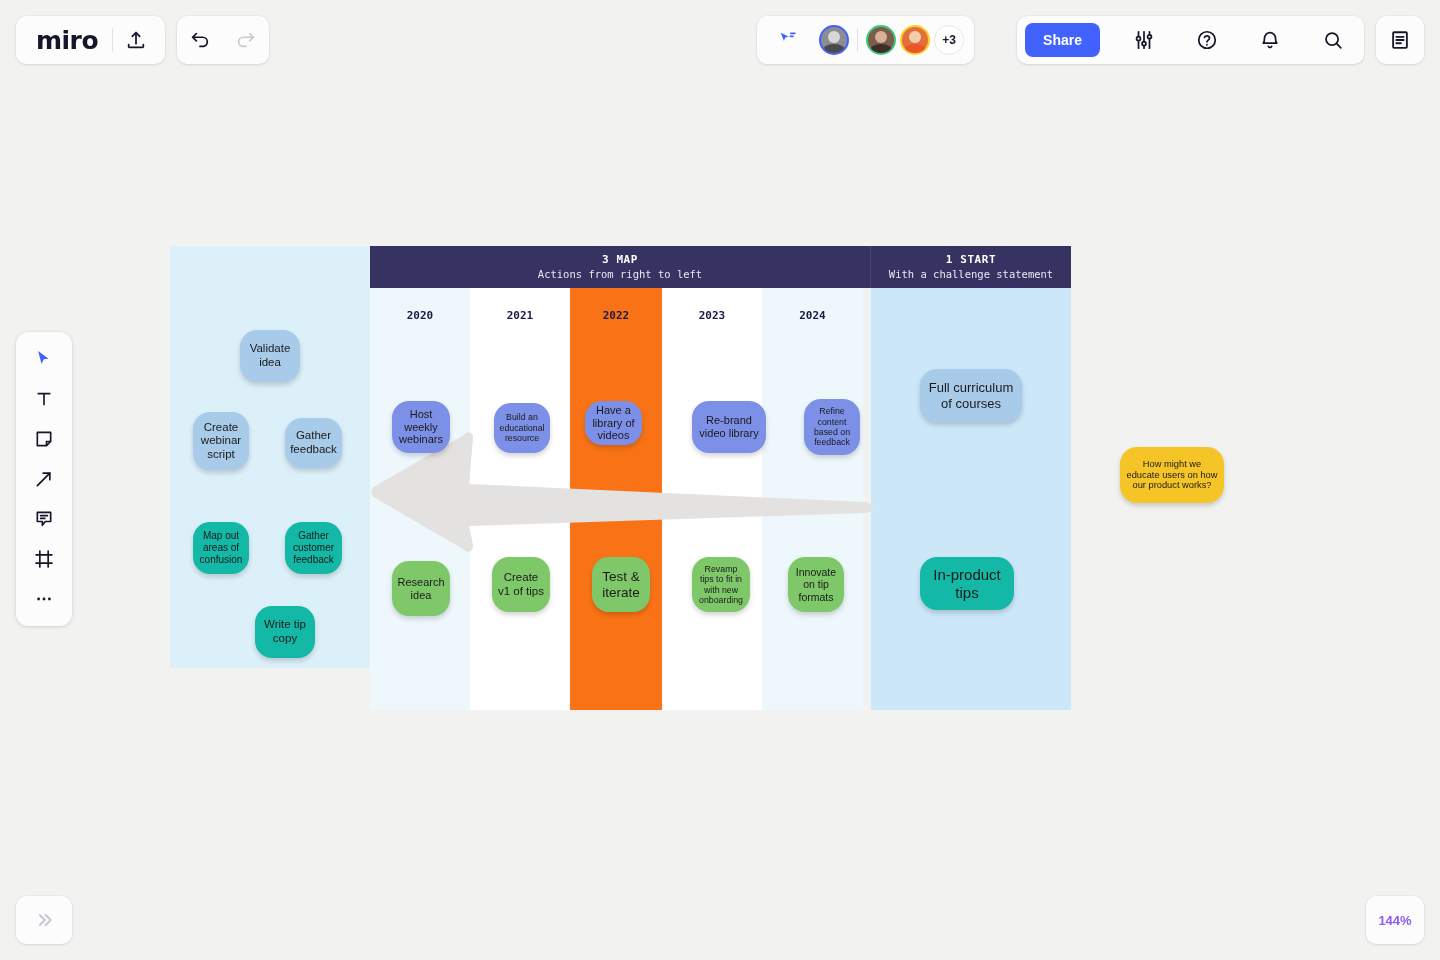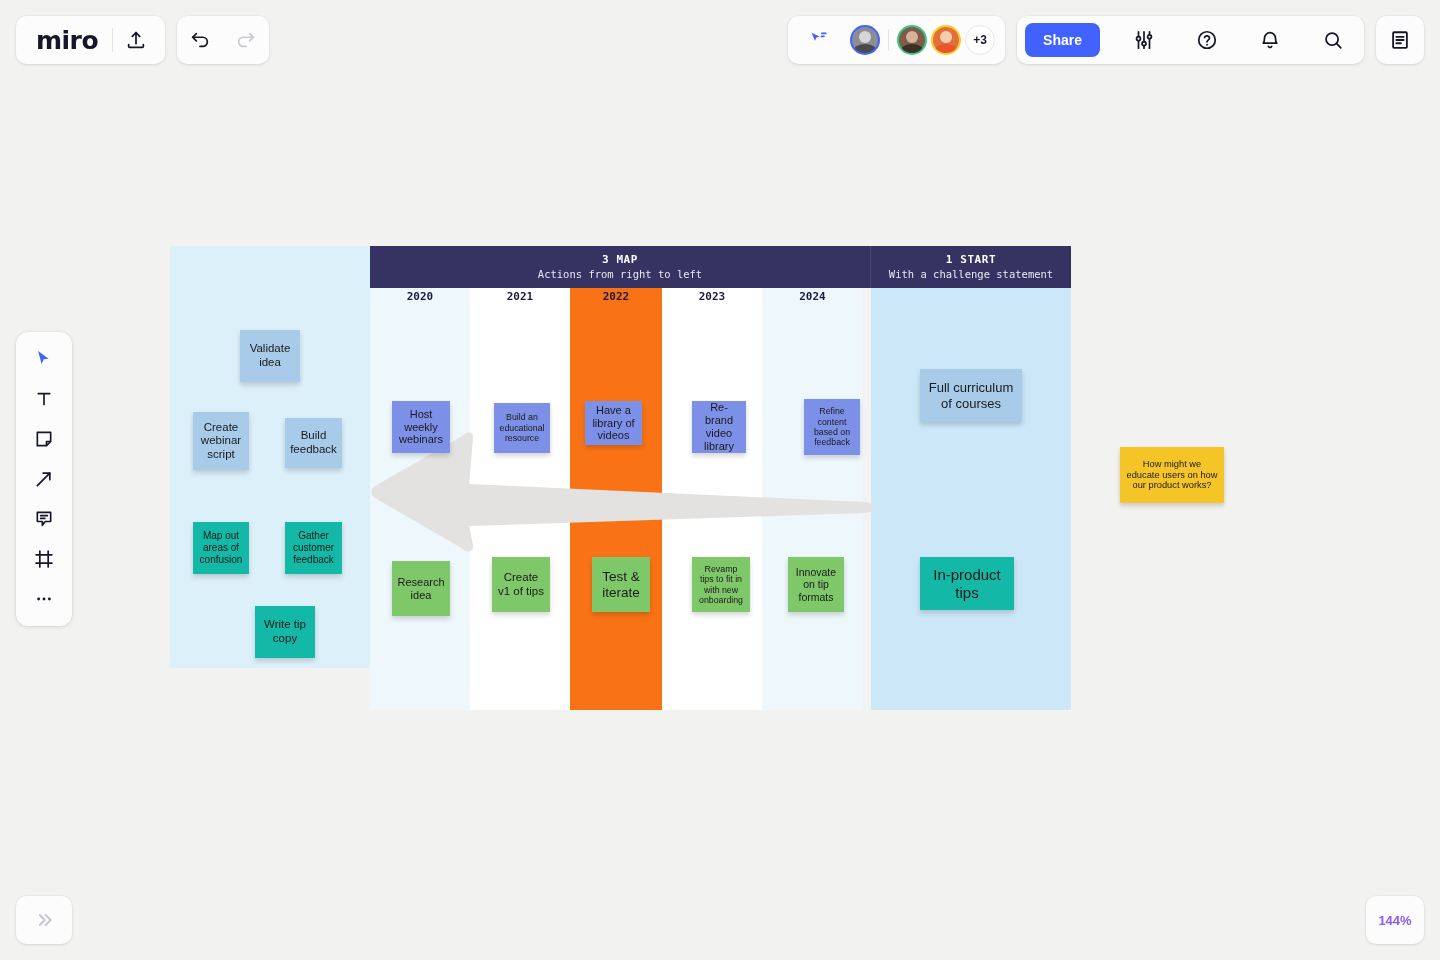--- a/index.html
+++ b/index.html
@@ -70,21 +70,21 @@
   .avatar.yellow .av-body { background:#e8572b; }
   .avatar.gray  .av-head { background:#d7d7d7; }
   .avatar.gray  .av-body { background:#4a4a4a; }
   .avatar-sep { width:1px; height:22px; background:#e2e2e6; margin:0 4px; }
   .avatar-more {
     width: 30px; height: 30px; border-radius: 50%;
     border: 1.5px solid #e6e6ea; background:#fff;
     display:flex; align-items:center; justify-content:center;
     font-size: 12px; font-weight: 700; color:#16162b;
   }
-  .actions-pill { padding: 0 8px 0 8px; gap: 17px; }
+  .actions-pill { padding: 0 8px 0 8px; gap: 17px; margin-left: 31px; }
   .share-btn {
     background: #4262ff; color:#fff;
     font-size: 14px; font-weight: 700;
     border: none; border-radius: 8px;
     padding: 9px 18px; cursor: pointer;
     margin-right: 4px;
   }
   .notes-pill { width: 48px; justify-content:center; }
 
   
@@ -136,39 +136,40 @@
     align-items: center; justify-content: center;
     border-right: 1px solid #4a4677;
     font-family: "DejaVu Sans Mono", monospace;
   }
   .col-head.last { border-right: none; }
   .col-head-title { font-size: 11px; font-weight: 700; letter-spacing: .6px; line-height: 14px; }
   .col-head-sub { font-size: 10.5px; font-weight: 400; line-height: 14px; color:#e9e8f3; }
   .col-body { height: 422px; }
 
   .year-label {
-    text-align:center; padding-top: 2px;
+    text-align:center; padding-top: 21px;
     font-family: "DejaVu Sans Mono", monospace;
     font-size: 11px; font-weight: 700; color:#1c1a42;
   }
 
   
   .big-arrow { position:absolute; left: 200px; top: 180px; pointer-events:none; }
 
   
   .sticky {
     position: absolute;
     display: flex; align-items: center; justify-content: center;
     text-align: center;
     color: #1a1a1a;
     padding: 4px 5px;
     line-height: 1.18;
     box-shadow: 0 3px 5px rgba(0,0,0,.17);
     font-family: "Liberation Sans", sans-serif;
     cursor: pointer;
+    border-radius: 17px;
   }
   .s-blue-pale { background:#a8cbe9; }
   .s-blue-peri { background:#7d90e8;margin-top:30px; }
   .s-green     { background:#7fc86a; }
   .s-green-pale{ background:#14b8a6; }
   .s-yellow    { background:#f5c527; }
 </style>
 </head>
 <body>
 
@@ -361,29 +362,29 @@
       <div class="col-body" style="background:#cbe7f8"></div>
     </div>
   </div>
 
   <svg class="big-arrow" width="510" height="130" viewBox="0 0 510 130">
     <path d="M94 9 C97 4 104 6 103 12 L99 58 L495 76 C505 77 506 86 496 87 L99 100 L103 119 C104 126 97 128 93 123 L5 72 C0 69 0 63 5 60 Z" fill="#e4e2e0"></path>
   </svg>
 
   <div class="sticky s-blue-pale" style="left:70px;top:84px;width:60px;height:52px;font-size:11.5px">Validate idea</div>
   <div class="sticky s-blue-pale" style="left:23px;top:166px;width:56px;height:58px;font-size:11.5px">Create webinar script</div>
-  <div class="sticky s-blue-pale" style="left:115px;top:172px;width:57px;height:50px;font-size:11.5px">Build feedback</div>
+  <div class="sticky s-blue-pale" style="left:115px;top:172px;width:57px;height:50px;font-size:11.5px">Gather feedback</div>
   <div class="sticky s-green-pale" style="left:23px;top:276px;width:56px;height:52px;font-size:10px">Map out areas of confusion</div>
   <div class="sticky s-green-pale" style="left:115px;top:276px;width:57px;height:52px;font-size:10px">Gather customer feedback</div>
   <div class="sticky s-green-pale" style="left:85px;top:360px;width:60px;height:52px;font-size:11.5px">Write tip copy</div>
 
   <div class="sticky s-blue-peri" style="left:222px;top:125px;width:58px;height:52px;font-size:11px">Host weekly webinars</div>
   <div class="sticky s-blue-peri" style="left:324px;top:127px;width:56px;height:50px;font-size:8.8px">Build an educational resource</div>
   <div class="sticky s-blue-peri" style="left:415px;top:125px;width:57px;height:44px;font-size:11px">Have a library of videos</div>
-  <div class="sticky s-blue-peri" style="left:522px;top:125px;width:54px;height:52px;font-size:11px">Re-brand video library</div>
+  <div class="sticky s-blue-peri" style="left:522px;top:125px;width:74px;height:52px;font-size:11px">Re-brand video library</div>
   <div class="sticky s-blue-peri" style="left:634px;top:123px;width:56px;height:56px;font-size:8.8px">Refine content based on feedback</div>
 
   <div class="sticky s-green" style="left:222px;top:315px;width:58px;height:55px;font-size:11px">Research idea</div>
   <div class="sticky s-green" style="left:322px;top:311px;width:58px;height:55px;font-size:11.5px">Create v1 of tips</div>
   <div class="sticky s-green" style="left:422px;top:311px;width:58px;height:55px;font-size:13.5px">Test &amp; iterate</div>
   <div class="sticky s-green" style="left:522px;top:311px;width:58px;height:55px;font-size:8.8px">Revamp tips to fit in with new onboarding</div>
   <div class="sticky s-green" style="left:618px;top:311px;width:56px;height:55px;font-size:10.5px">Innovate on tip formats</div>
 
   <div class="sticky s-blue-pale" style="left:750px;top:123px;width:102px;height:53px;font-size:13px">Full curriculum of courses</div>
   <div class="sticky s-green-pale" style="left:750px;top:311px;width:94px;height:53px;font-size:15px">In-product tips</div>

